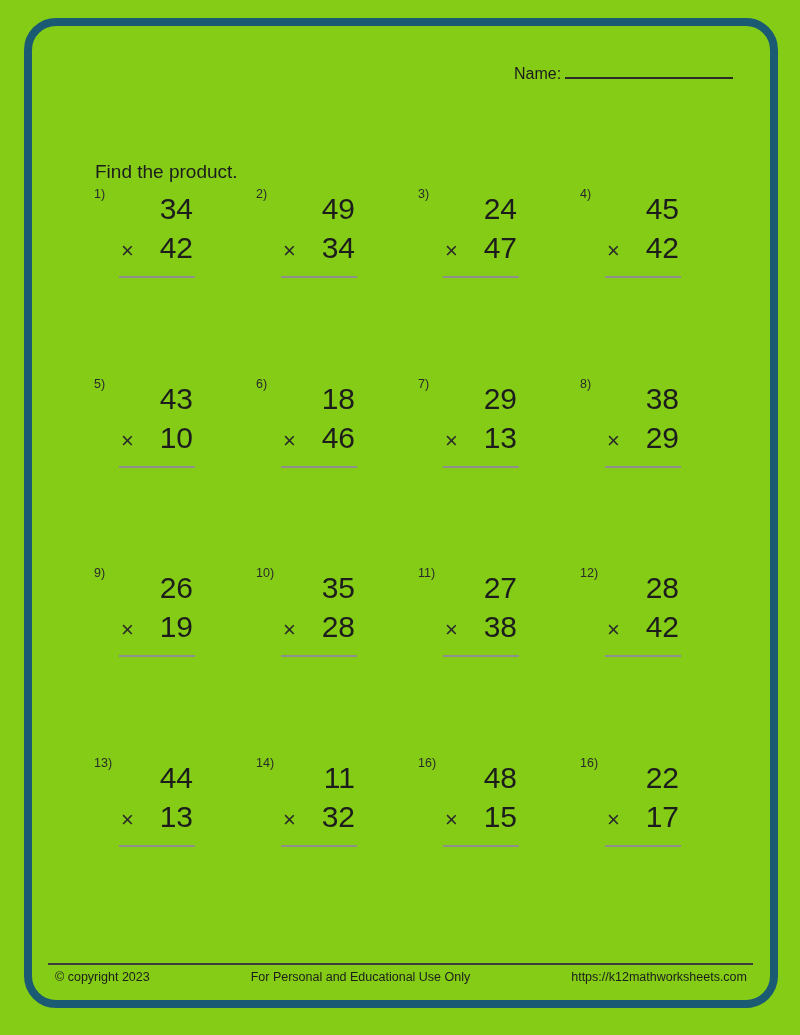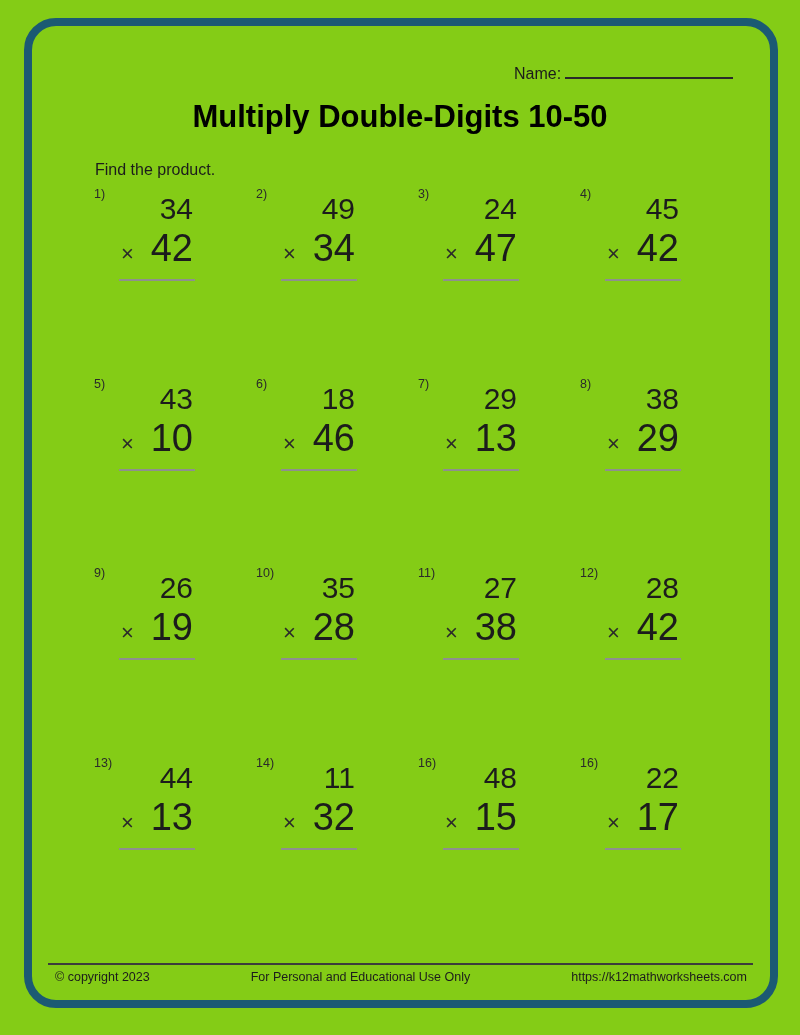--- a/index.html
+++ b/index.html
@@ -49,21 +49,21 @@
     text-align: center;
     font-size: 31px;
     font-weight: bold;
     letter-spacing: 0px;
     color: #000000;
   }
   .instructions {
     position: absolute;
     left: 95px;
     top: 161px;
-    font-size: 16px;
+    font-size: 19px;
   }
   .problems-grid {
     position: absolute;
     left: 93px;
     top: 184px;
     display: grid;
     grid-template-columns: repeat(4, 162px);
     grid-auto-rows: 189.5px;
   }
   .problem {
@@ -94,21 +94,21 @@
     justify-content: space-between;
     align-items: baseline;
     line-height: 38px;
   }
   .times {
     font-size: 22px;
     padding-left: 2px;
     color: #2a2a2a;
   }
   .bottom-num {
-    font-size: 38px;
+    font-size: 30px;
     padding-right: 2px;
   }
   .footer-rule {
     position: absolute;
     left: 48px;
     top: 963px;
     width: 705px;
     border-top: 2px solid #3c3c3c;
   }
   .footer {
@@ -128,21 +128,20 @@
 
 <div class="page">
 
   <div class="frame"></div>
 
   <div class="name-row">
     <span>Name:</span>
     <span class="name-line"></span>
   </div>
 
-  <div class="title">Multiply Double-Digits 10-50</div>
 
   <div class="instructions">Find the product.</div>
 
   <div class="problems-grid">
     <div class="problem">
       <span class="pnum">1)</span>
       <div class="work">
         <div class="top-num">34</div>
         <div class="bottom-row">
           <span class="times">×</span>

